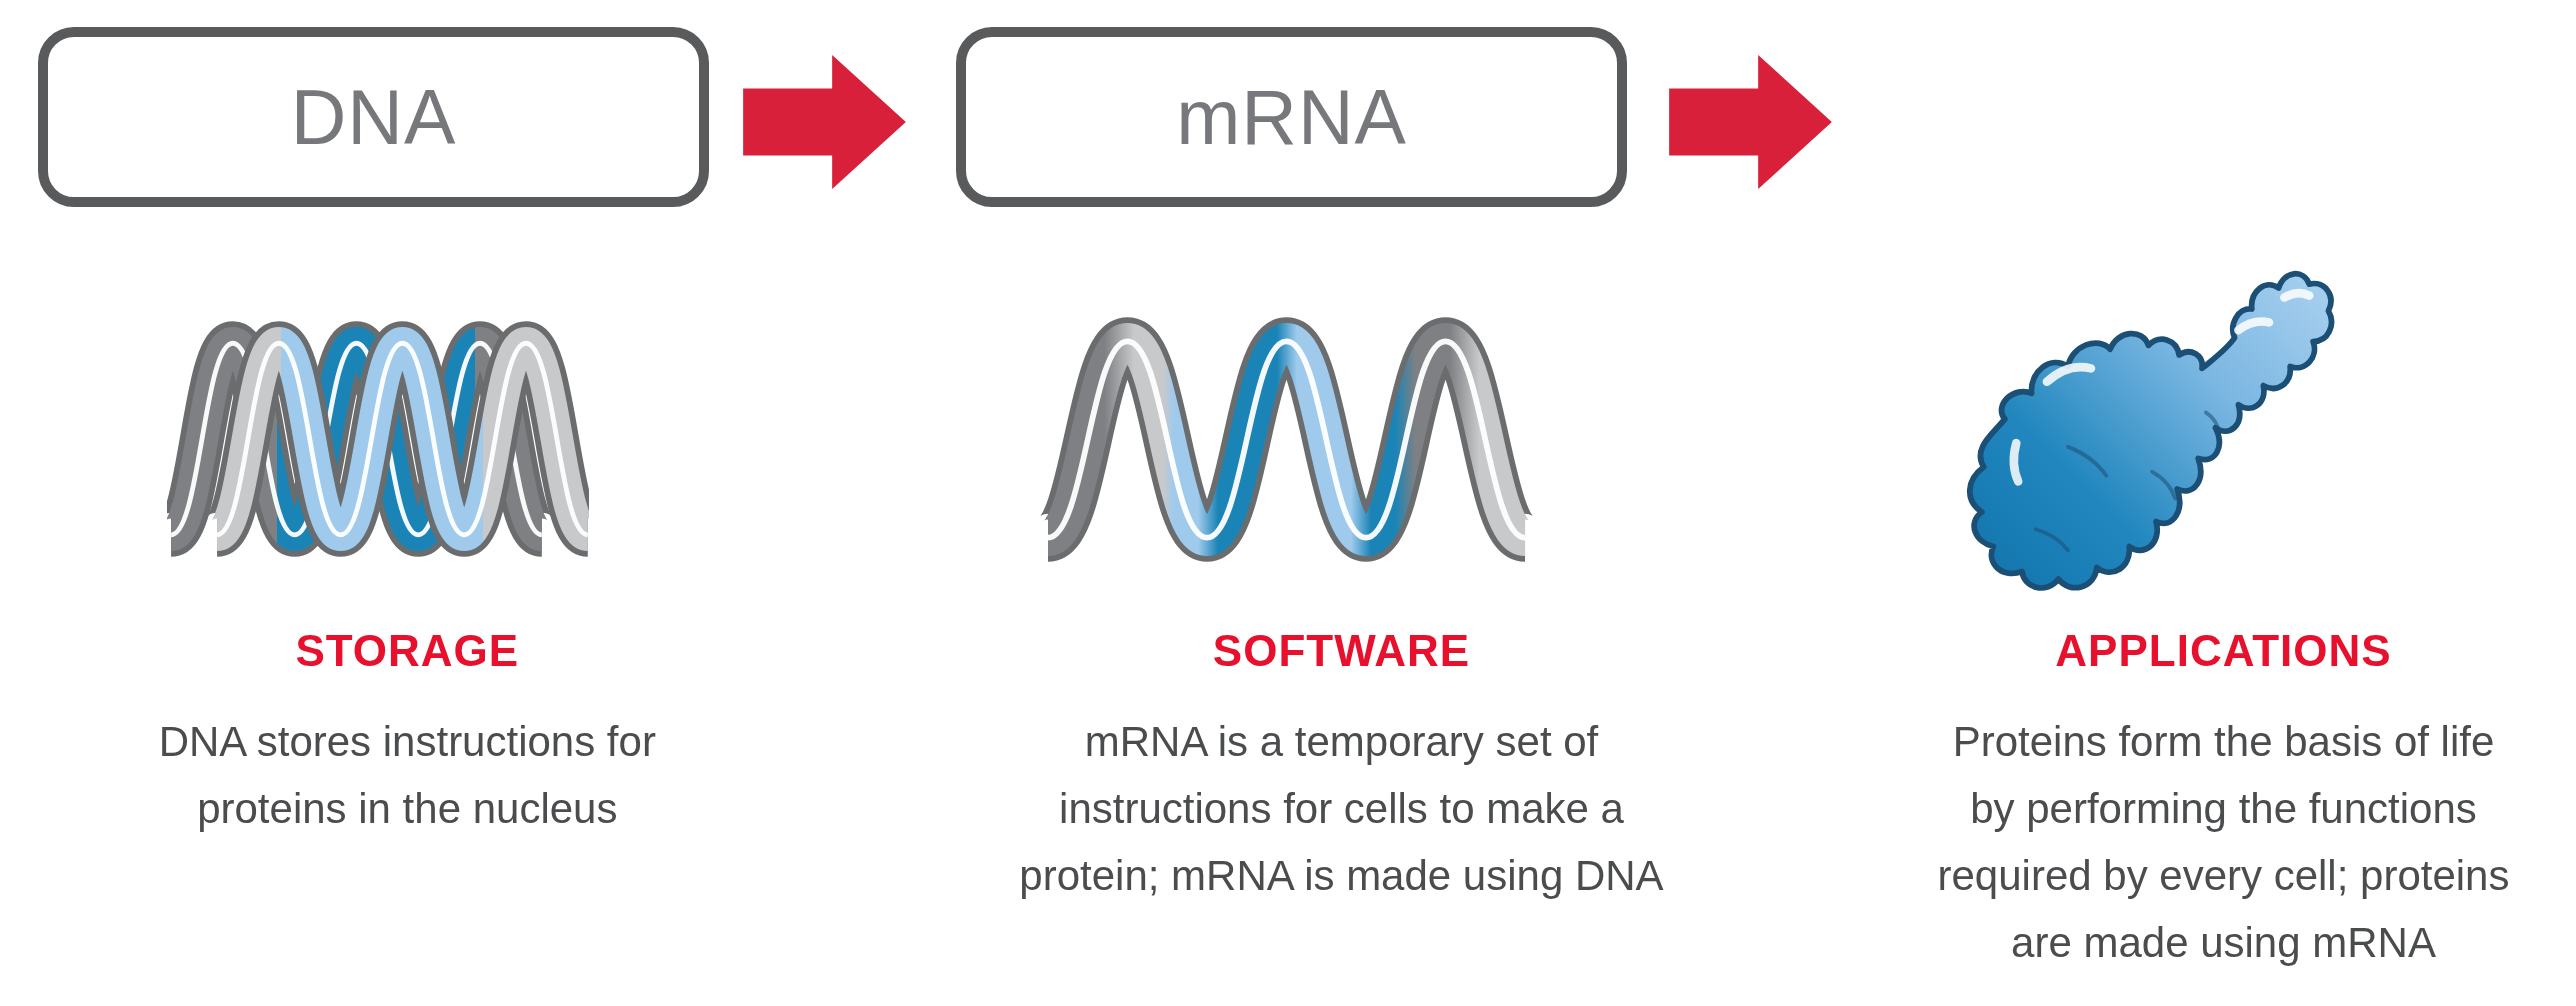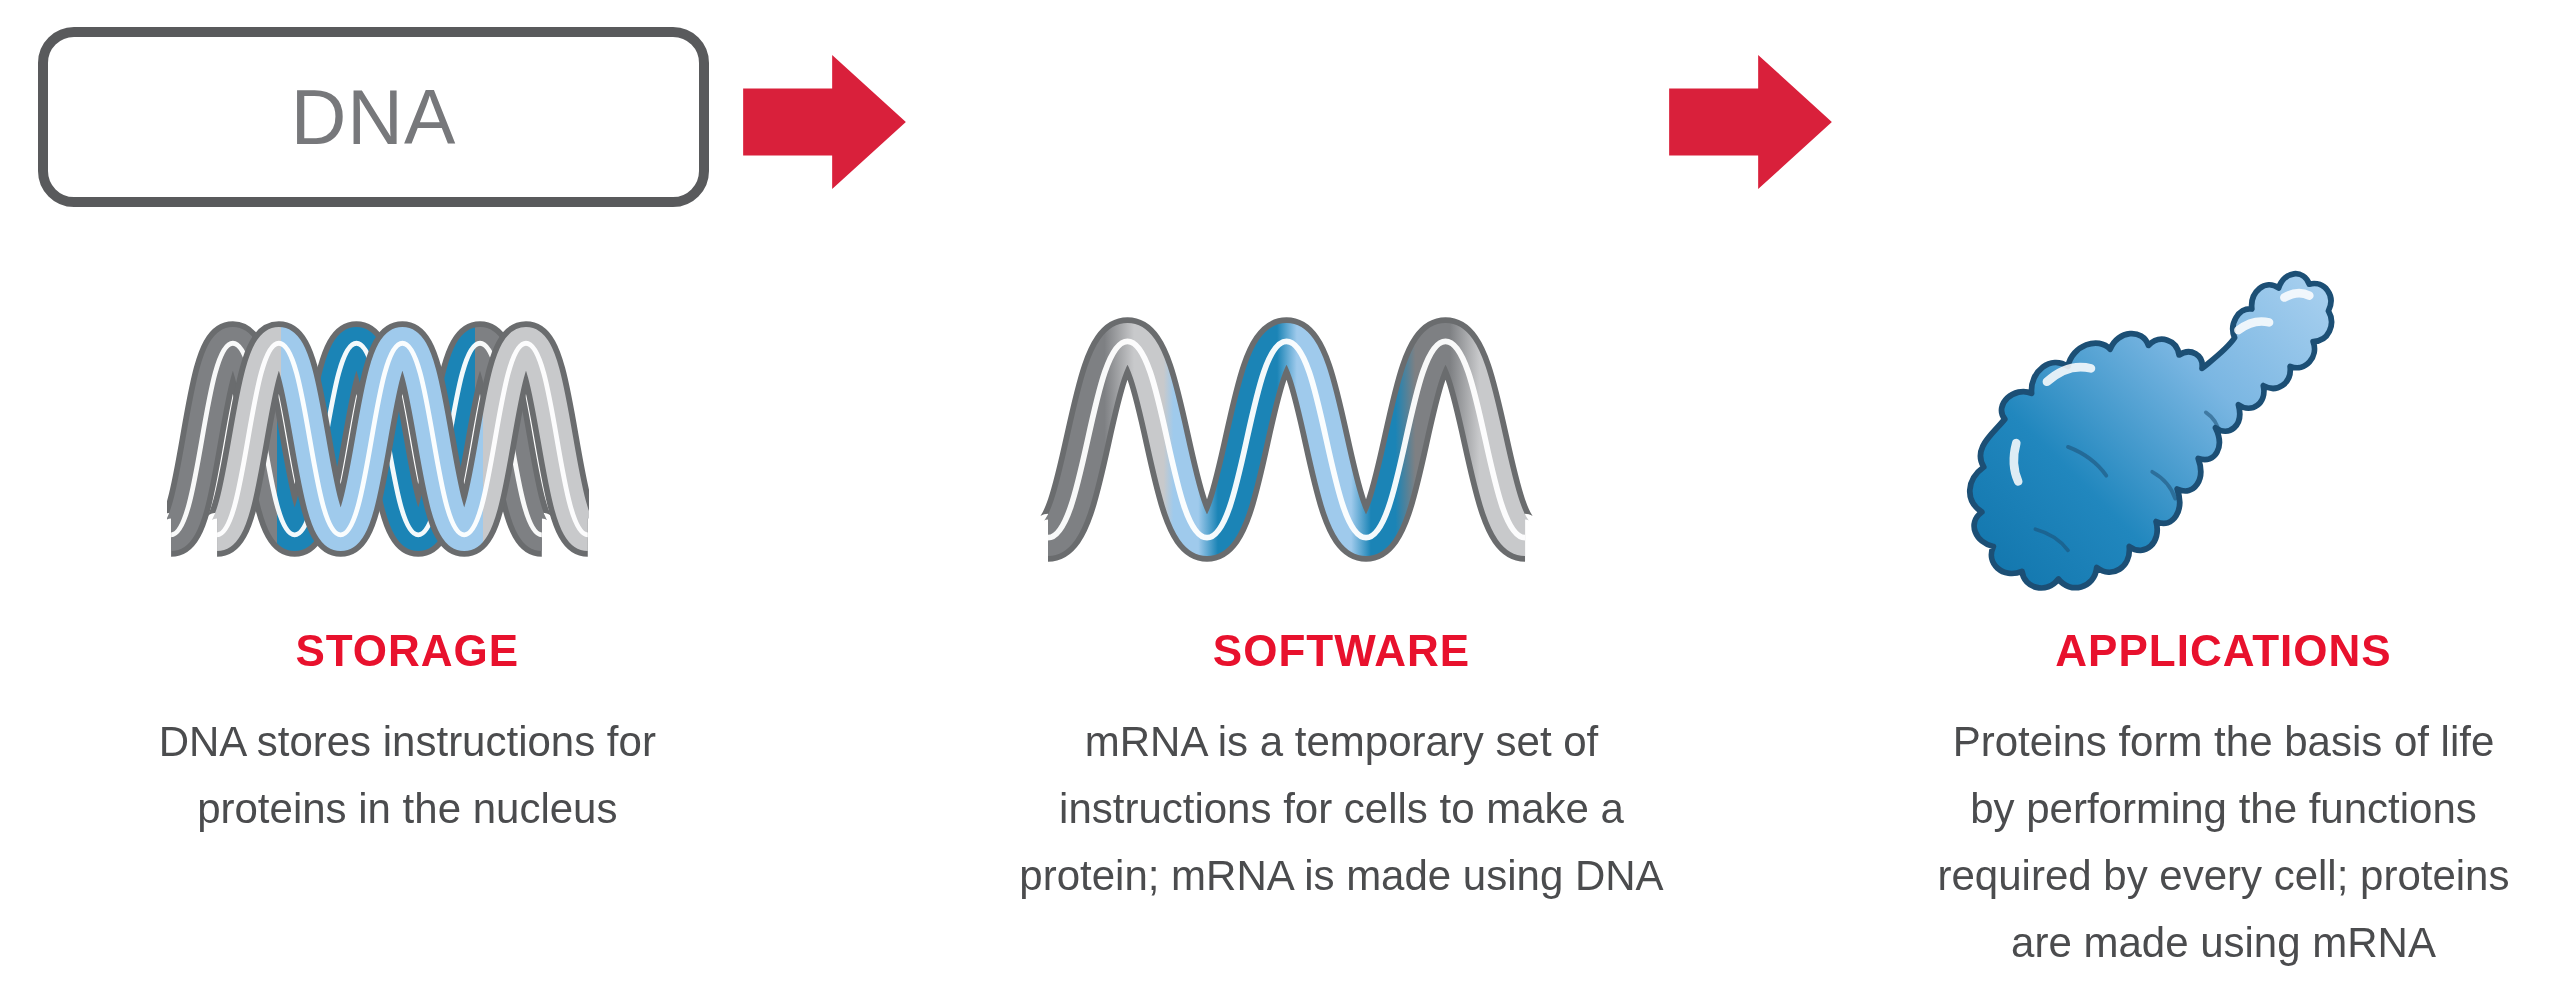--- a/index.html
+++ b/index.html
@@ -34,20 +34,23 @@
 <div id="canvas">
 
   <div class="node-box" style="left:38px">
     <span class="title">DNA</span>
   </div>
 
   <svg class="arrow" style="left:743px" viewBox="0 0 170 140" aria-hidden="true">
     <polygon points="0,35 93,35 93,0 170,70 93,140 93,105 0,105" style="fill:var(--red_arrow)"></polygon>
   </svg>
 
+  <div class="node-box" style="left:956px">
+    <span class="title">mRNA</span>
+  </div>
 
   <svg class="arrow" style="left:1669px" viewBox="0 0 170 140" aria-hidden="true">
     <polygon points="0,35 93,35 93,0 170,70 93,140 93,105 0,105" style="fill:var(--red_arrow)"></polygon>
   </svg>
 
 
   <svg class="illus" style="left:167px;top:303px" width="422" height="273" viewBox="0 0 440 285" aria-hidden="true">
     <defs>
       <linearGradient id="dnaBack" gradientUnits="userSpaceOnUse" x1="0" y1="0" x2="440" y2="0">
         <stop offset="0" style="stop-color:var(--strand_dark_gray)"></stop>

